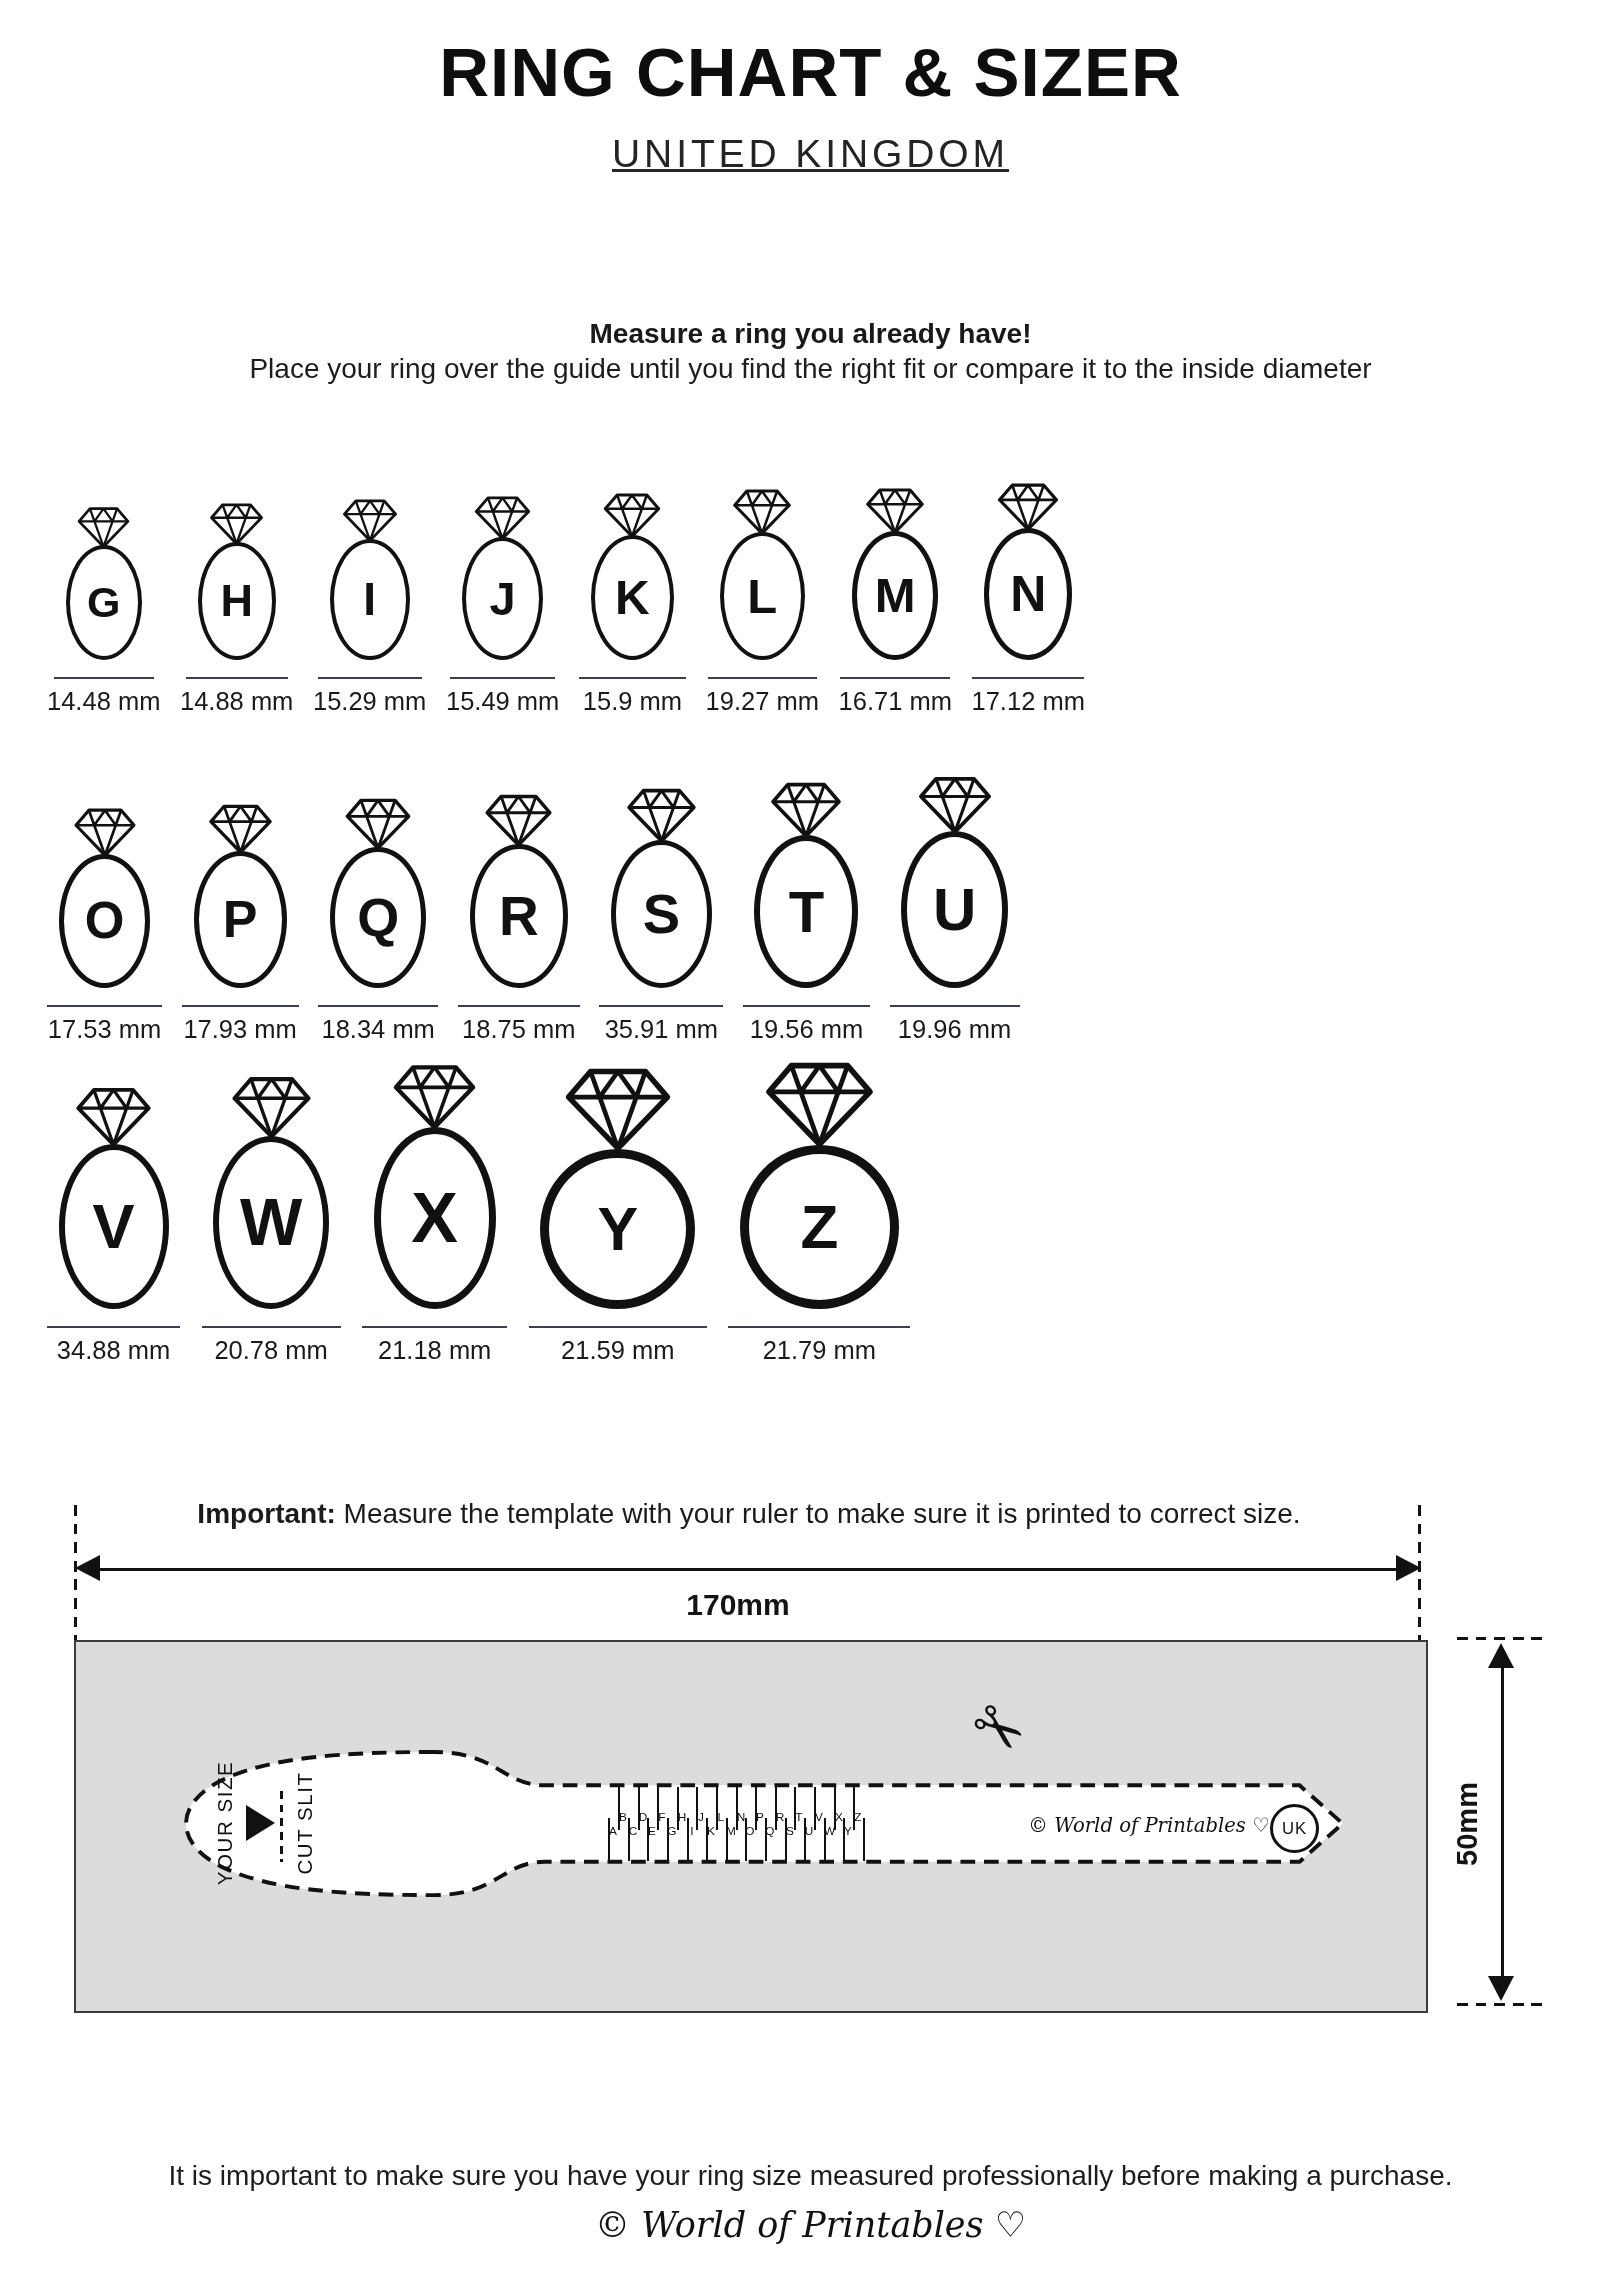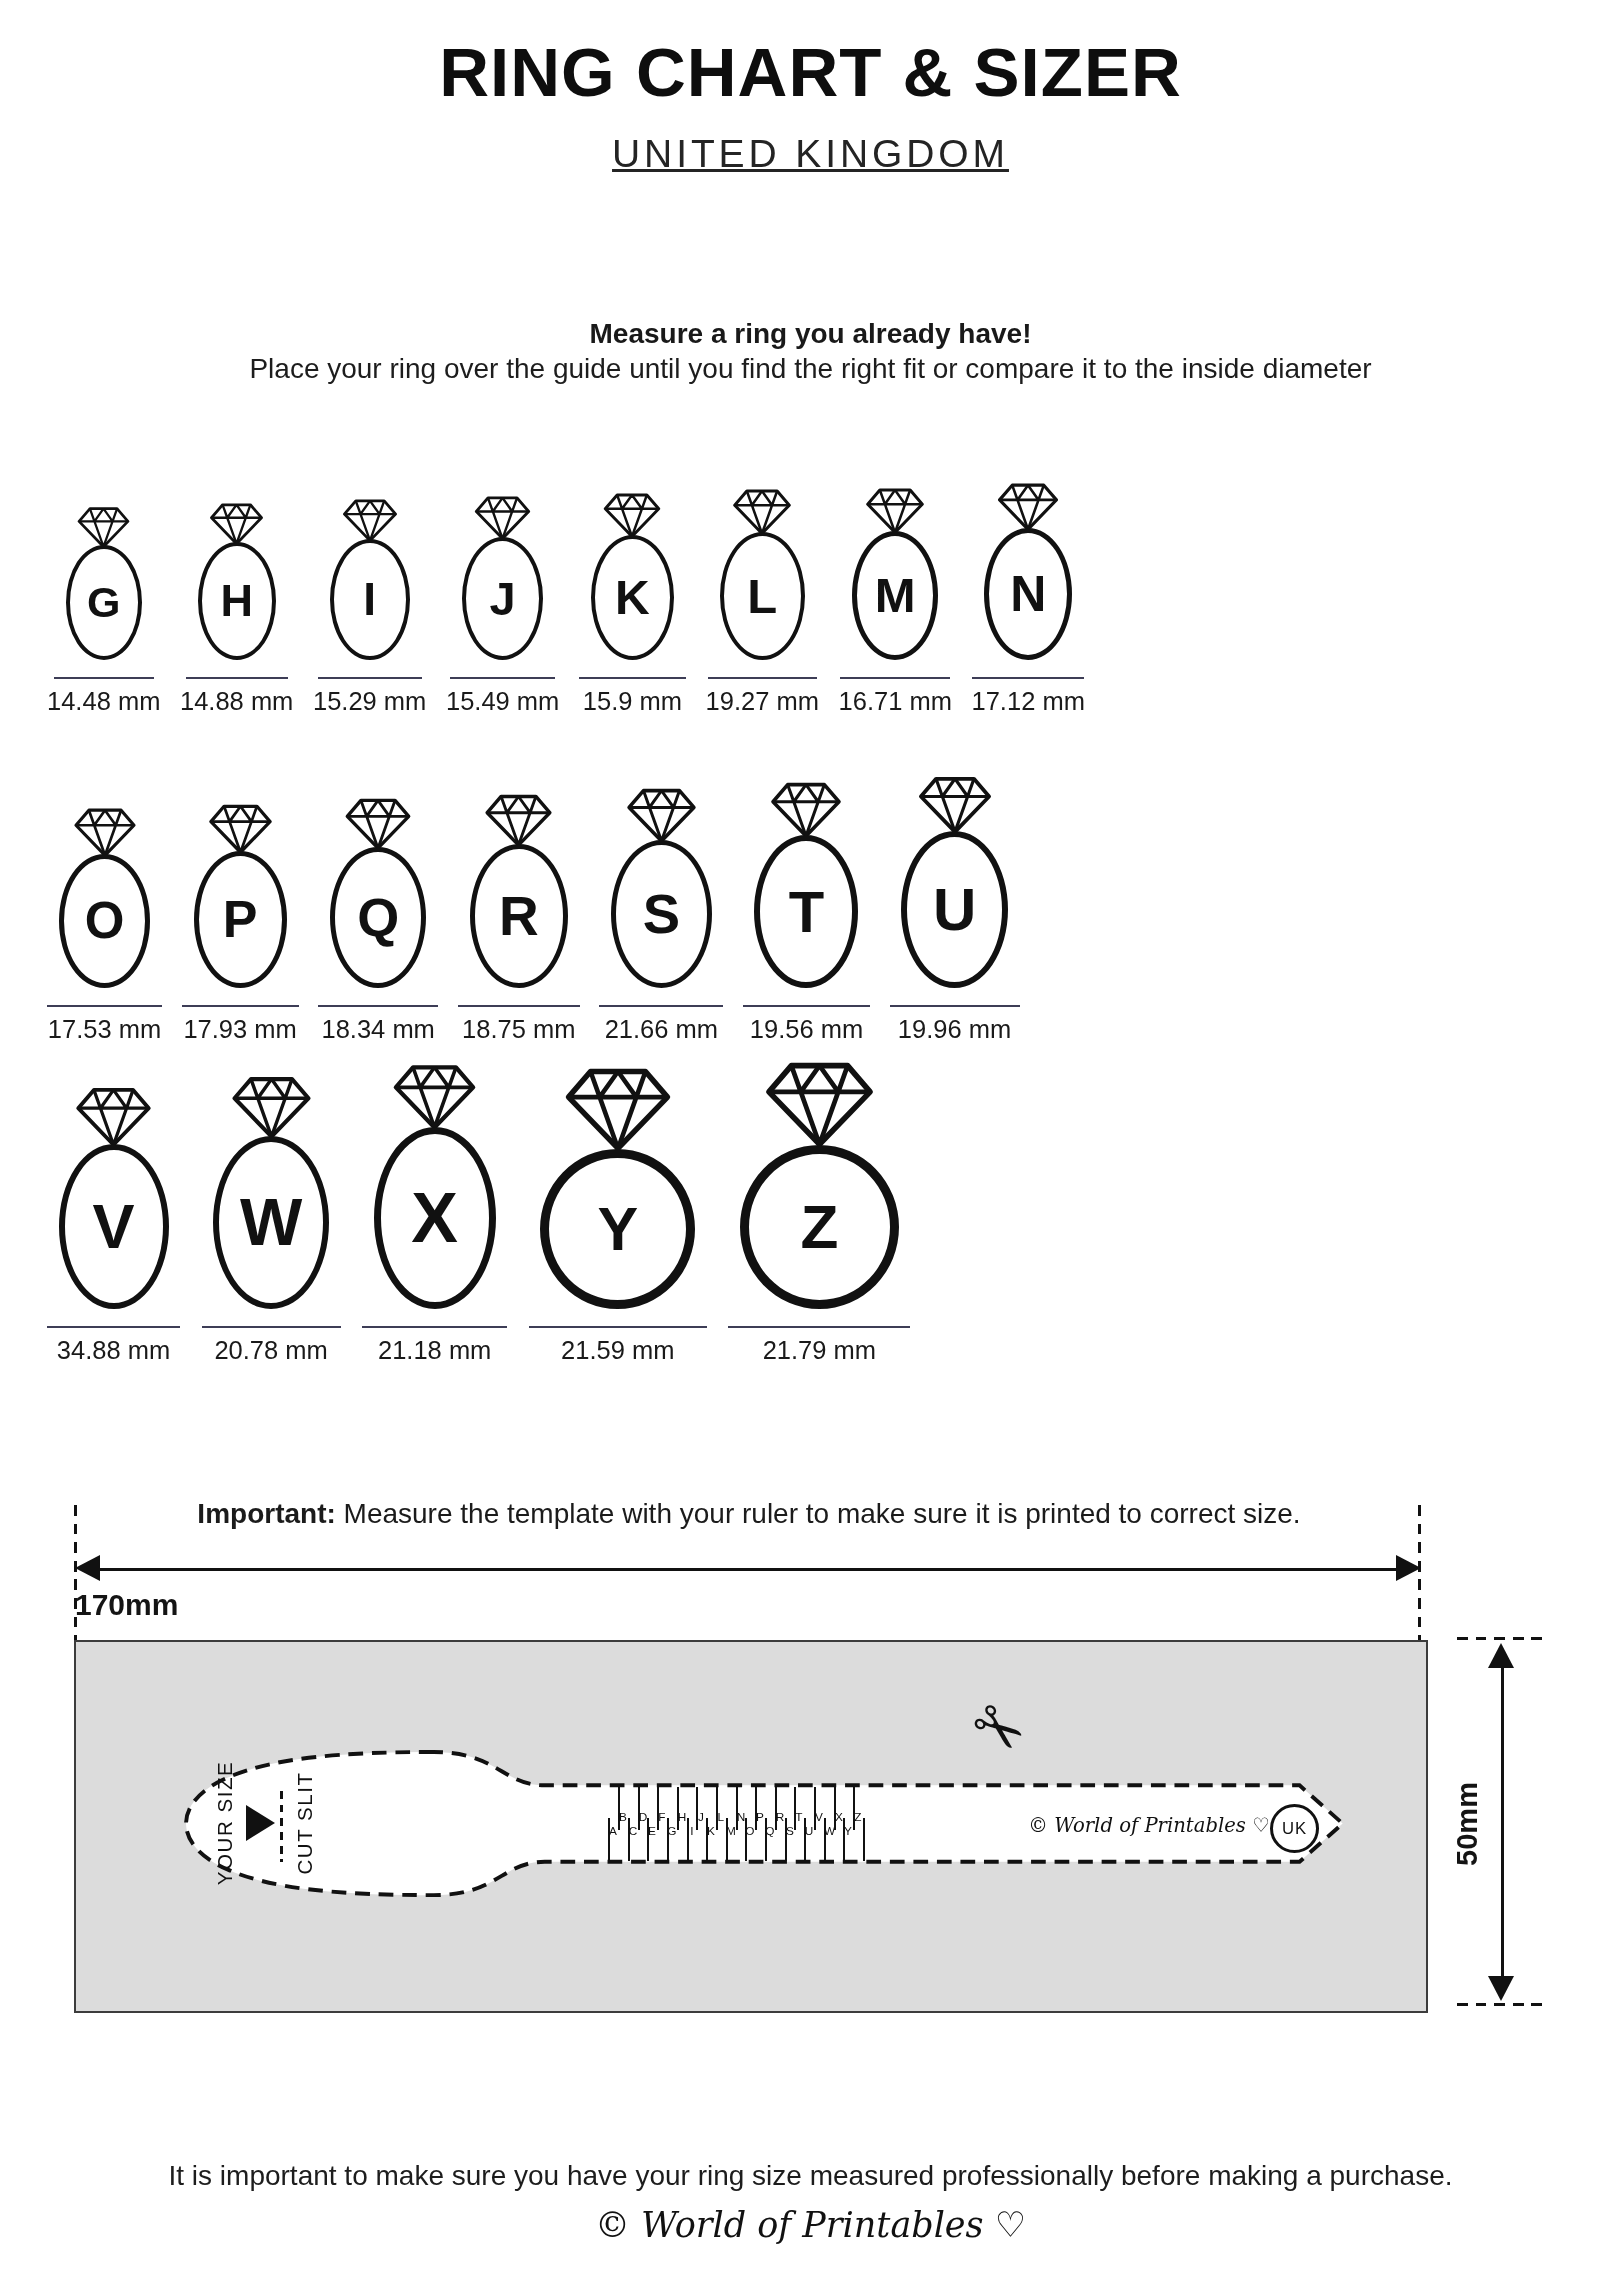--- a/index.html
+++ b/index.html
@@ -26,21 +26,21 @@
   .ring-underline{height:0;border-bottom:2px solid #3d3d56;margin-top:17.6px;}
   .ring-size{font-size:25.5px;color:#1a1a1a;margin-top:7.8px;white-space:nowrap;}
 
   
   .important{top:1498px;left:75px;width:1348px;text-align:center;font-size:28px;color:#1b1b1b;}
   .important b{font-weight:700;}
   .vdash{width:2.9px;background:repeating-linear-gradient(to bottom,#111 0 10.8px,transparent 10.8px 18.6px);}
   .hdash{height:2.9px;background:repeating-linear-gradient(to right,#111 0 10.8px,transparent 10.8px 18.6px);}
   .h-line{left:96px;top:1568px;width:1306px;height:2.9px;background:#111;}
   .tri{width:0;height:0;}
-  .width-label{top:1588px;left:75px;width:1348px;font-size:30px;font-weight:700;}
+  .width-label{top:1588px;left:64px;width:1348px;text-align:center;font-size:30px;font-weight:700;}
 
   
   .gray-box{left:74px;top:1640px;width:1350px;height:369px;background:#dcdcdc;
             border:2px solid #3c3c3c;border-top-width:2.9px;box-sizing:content-box;}
   .rot{transform:translate(-50%,-50%) rotate(-90deg);transform-origin:center;white-space:nowrap;}
   .sizer-label{font-size:20.6px;letter-spacing:1.5px;color:#111;}
   .slit{width:2.9px;background:repeating-linear-gradient(to bottom,#111 0 7.8px,transparent 7.8px 13.7px);}
   .tick{position:absolute;width:2px;background:#111;}
   .scale-letter{position:absolute;width:9.8px;text-align:center;font-size:11.8px;font-weight:500;color:#111;}
   .scissors{font-size:61px;color:#111;transform:rotate(38deg);font-family:"DejaVu Sans",sans-serif;}
@@ -199,21 +199,21 @@
         <div class="ring-size">18.75 mm</div>
       </div>
       <div class="ring-cell">
         <svg class="gem" width="73" height="57" viewBox="0 0 120 95">
           <use href="#gem-shape"></use>
         </svg>
         <div class="band" style="width:101px;height:148px;border-width:5.9px;">
           <span style="font-size:56px;">S</span>
         </div>
         <div class="ring-underline" style="width:124px;"></div>
-        <div class="ring-size">21.66 mm</div>
+        <div class="ring-size">35.91 mm</div>
       </div>
       <div class="ring-cell">
         <svg class="gem" width="74" height="58" viewBox="0 0 120 95">
           <use href="#gem-shape"></use>
         </svg>
         <div class="band" style="width:104px;height:153px;border-width:6px;">
           <span style="font-size:58px;">T</span>
         </div>
         <div class="ring-underline" style="width:127px;"></div>
         <div class="ring-size">19.56 mm</div>

